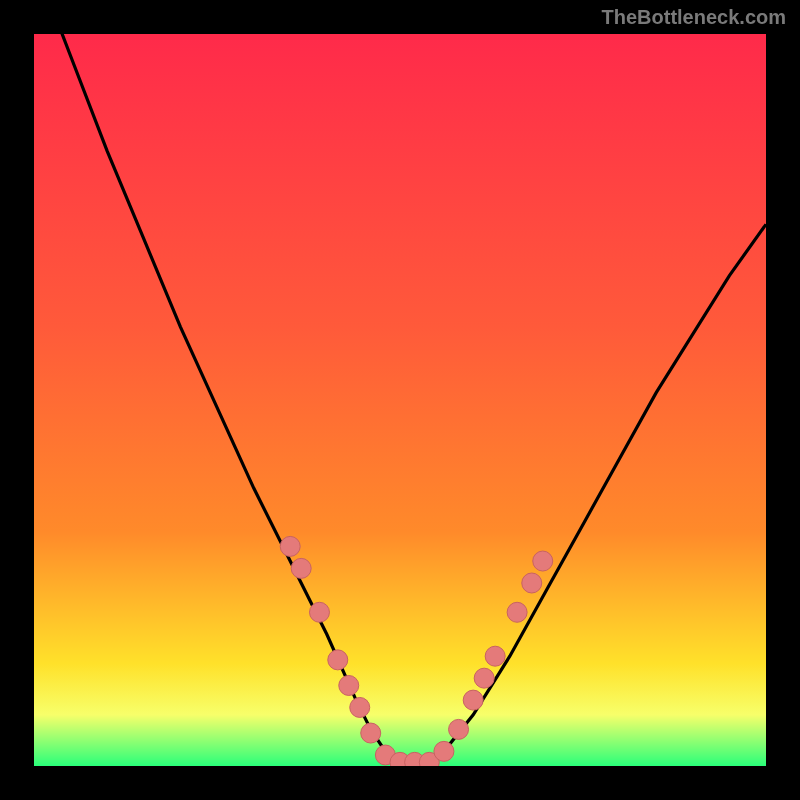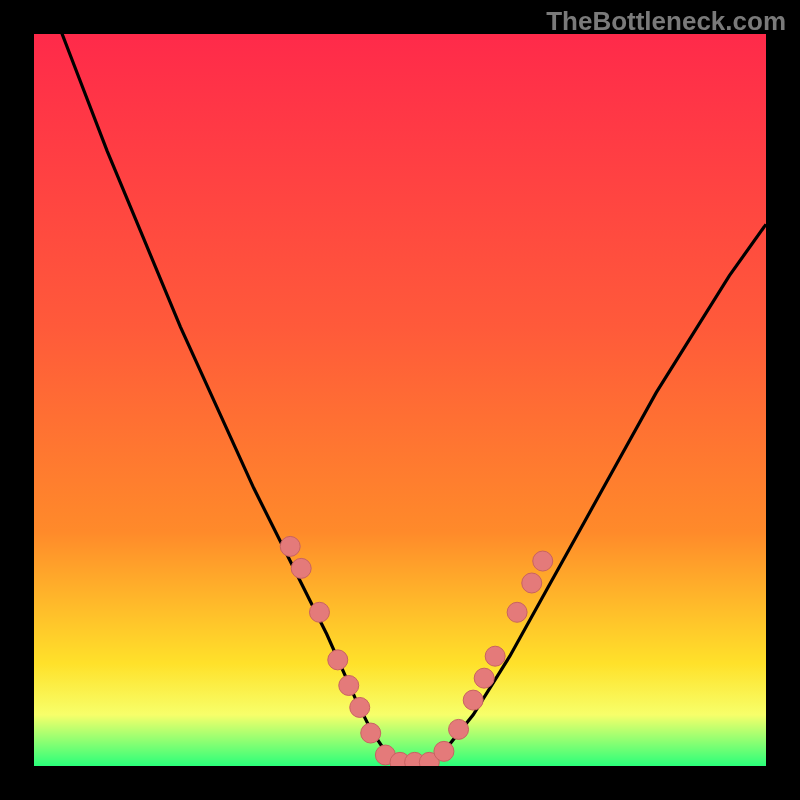--- a/index.html
+++ b/index.html
@@ -24,21 +24,21 @@
     top: 34px;
     width: 732px;
     height: 732px;
     overflow: hidden;
   }
   .watermark {
     position: absolute;
     top: 6px;
     right: 14px;
     font-family: Arial, Helvetica, sans-serif;
-    font-size: 26px;
+    font-size: 20px;
     font-weight: 600;
     color: #7a7a7a;
     letter-spacing: 0px;
     margin-left: 21px;
   }
 </style>
 </head>
 <body>
 
 <div class="frame">

